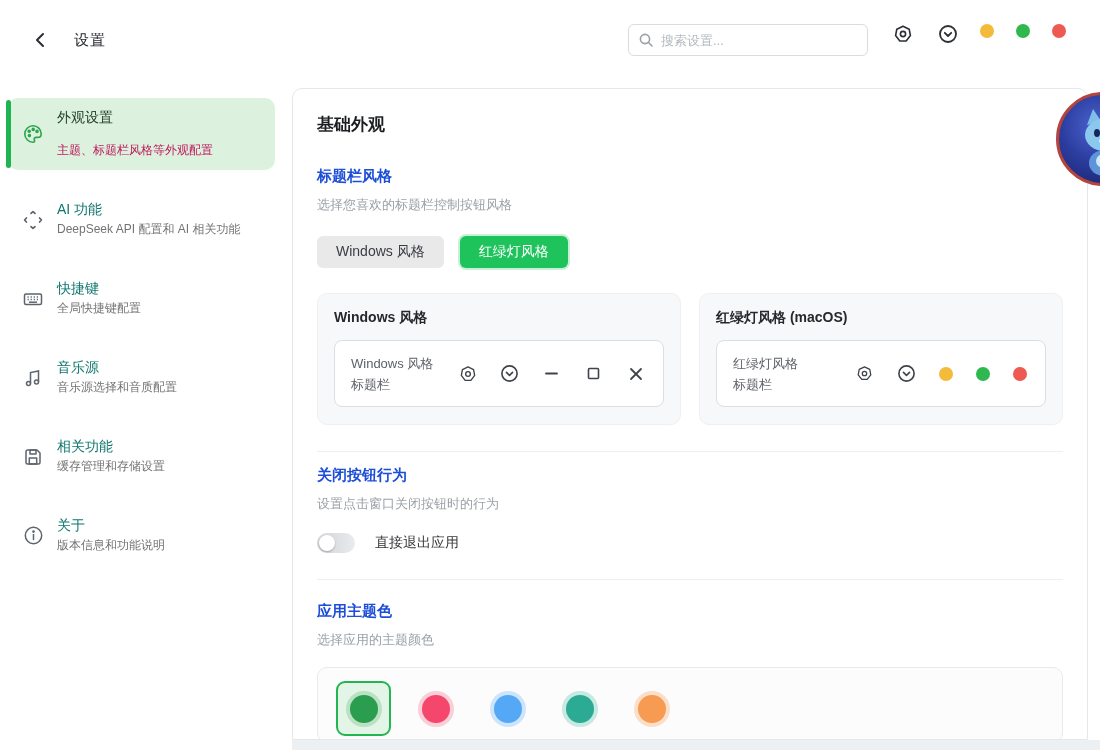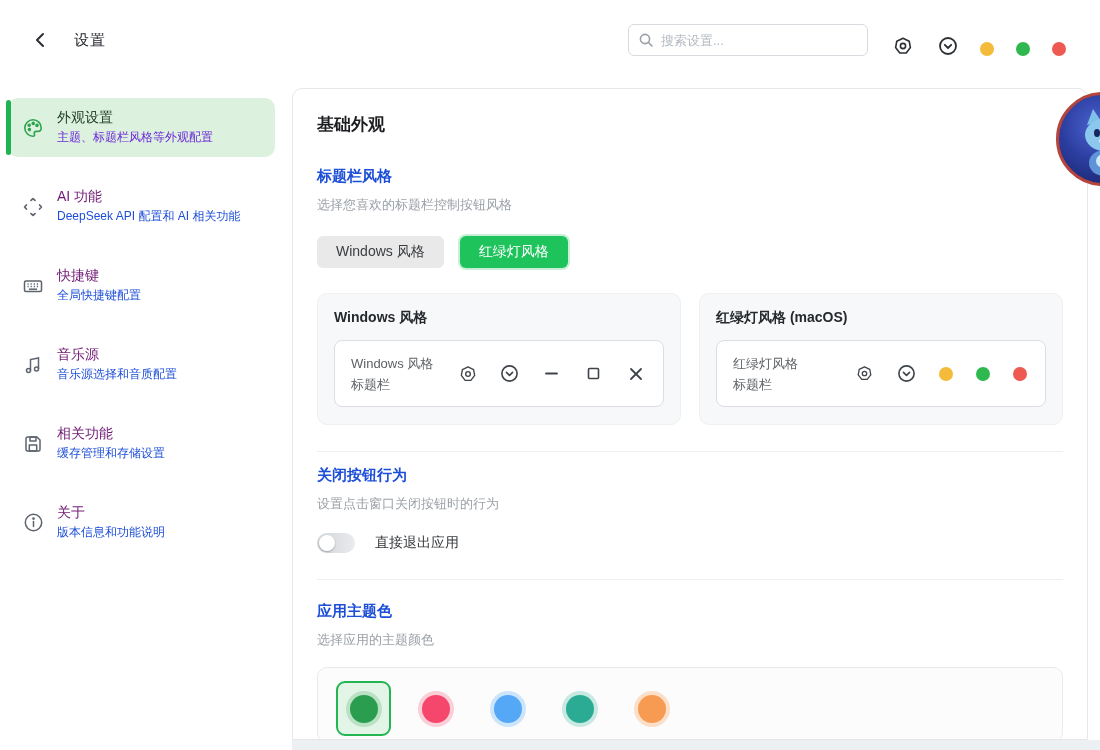--- a/index.html
+++ b/index.html
@@ -6,45 +6,45 @@
   html,body { width:1100px; height:750px; overflow:hidden; background:#fff;
     font-family:"Liberation Sans","DejaVu Sans",sans-serif; color:#222; }
   .app { position:relative; width:1100px; height:578px; background:#fff; }
 
   
   .header { position:absolute; left:0; top:0; width:1100px; height:80px;
     display:flex; align-items:center; padding:0 34px 0 30px; background:#fff; }
   .back { width:22px; height:22px; display:flex; align-items:center; justify-content:center;
     cursor:pointer; color:#2b2e33; }
   .app-title { margin-left:22px; font-size:15px; color:#26292e; letter-spacing:1px; }
-  .header-right { margin-left:auto; display:flex; align-items:flex-end; }
+  .header-right { margin-left:auto; display:flex; align-items:flex-start; }
   .searchbox { position:relative; width:240px; height:32px; }
   .searchbox input { width:100%; height:100%; border:1px solid #d8dce0; border-radius:6px;
     padding:0 10px 0 32px; font-size:13px; color:#333; outline:none; background:#fff;
     font-family:inherit; }
   .searchbox input::placeholder { color:#b3b9c0; }
   .searchbox .mag { position:absolute; left:10px; top:8px; width:16px; height:16px; color:#9aa0a7; }
   .hicon { width:20px; height:20px; margin-left:25px; color:#2c2f33; cursor:pointer;
     display:flex; align-items:center; justify-content:center; }
   .hdot { width:14px; height:14px; border-radius:50%; margin-left:22px; cursor:pointer; }
 
   
   .sidebar { position:absolute; left:0; top:80px; width:288px; height:670px;
     padding:18px 13px 0 8px; background:#fff; }
   .side-item { position:relative; display:flex; align-items:center; gap:13px;
     padding:11px 14px; border-radius:10px; margin-bottom:20px; cursor:pointer; }
   .side-item .sicon { width:22px; height:22px; flex:0 0 22px; color:#5d646e;
     display:flex; align-items:center; justify-content:center; }
   .side-item .txt { display:flex; flex-direction:column; gap:2px; min-width:0; }
-  .side-item .t { font-size:14px; color:#701a75; font-weight:500; }
-  .side-item .s { font-size:12px; color:#1d4ed8; white-space:nowrap; }
+  .side-item .t { font-size:14px; color:#0f766e; font-weight:500; }
+  .side-item .s { font-size:12px; color:#737373; white-space:nowrap; }
   .side-item.sel { background:#dcf2de; }
   .side-item.sel .sicon { color:#2da44e; }
   .side-item.sel .t { color:#1d3a26; }
-  .side-item.sel .s { color:#6d28d9; }
+  .side-item.sel .s { color:#be185d;margin-top:13px; }
   .side-item.sel .bar { position:absolute; left:-2px; top:2px; bottom:2px; width:5px;
     border-radius:3px; background:#1fb452; }
 
   
   .main-card { position:absolute; left:292px; top:88px; width:796px; height:652px;
     background:#fff; border:1px solid #e5e8eb; border-radius:10px 10px 0 0;
     padding:24px 24px 0 24px; overflow:hidden; }
   .bottom-strip { position:absolute; left:292px; top:740px; width:808px; height:10px;
     background:#edf0f3; }
   .card-title { font-size:17px; font-weight:bold; color:#1b1d20; }

